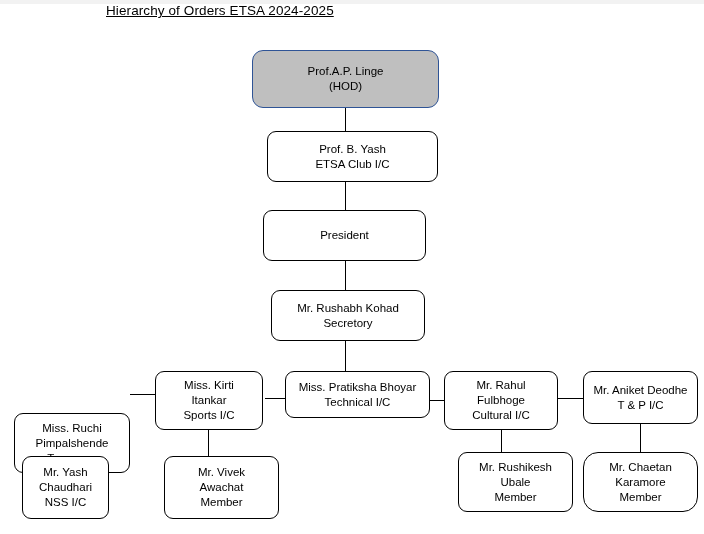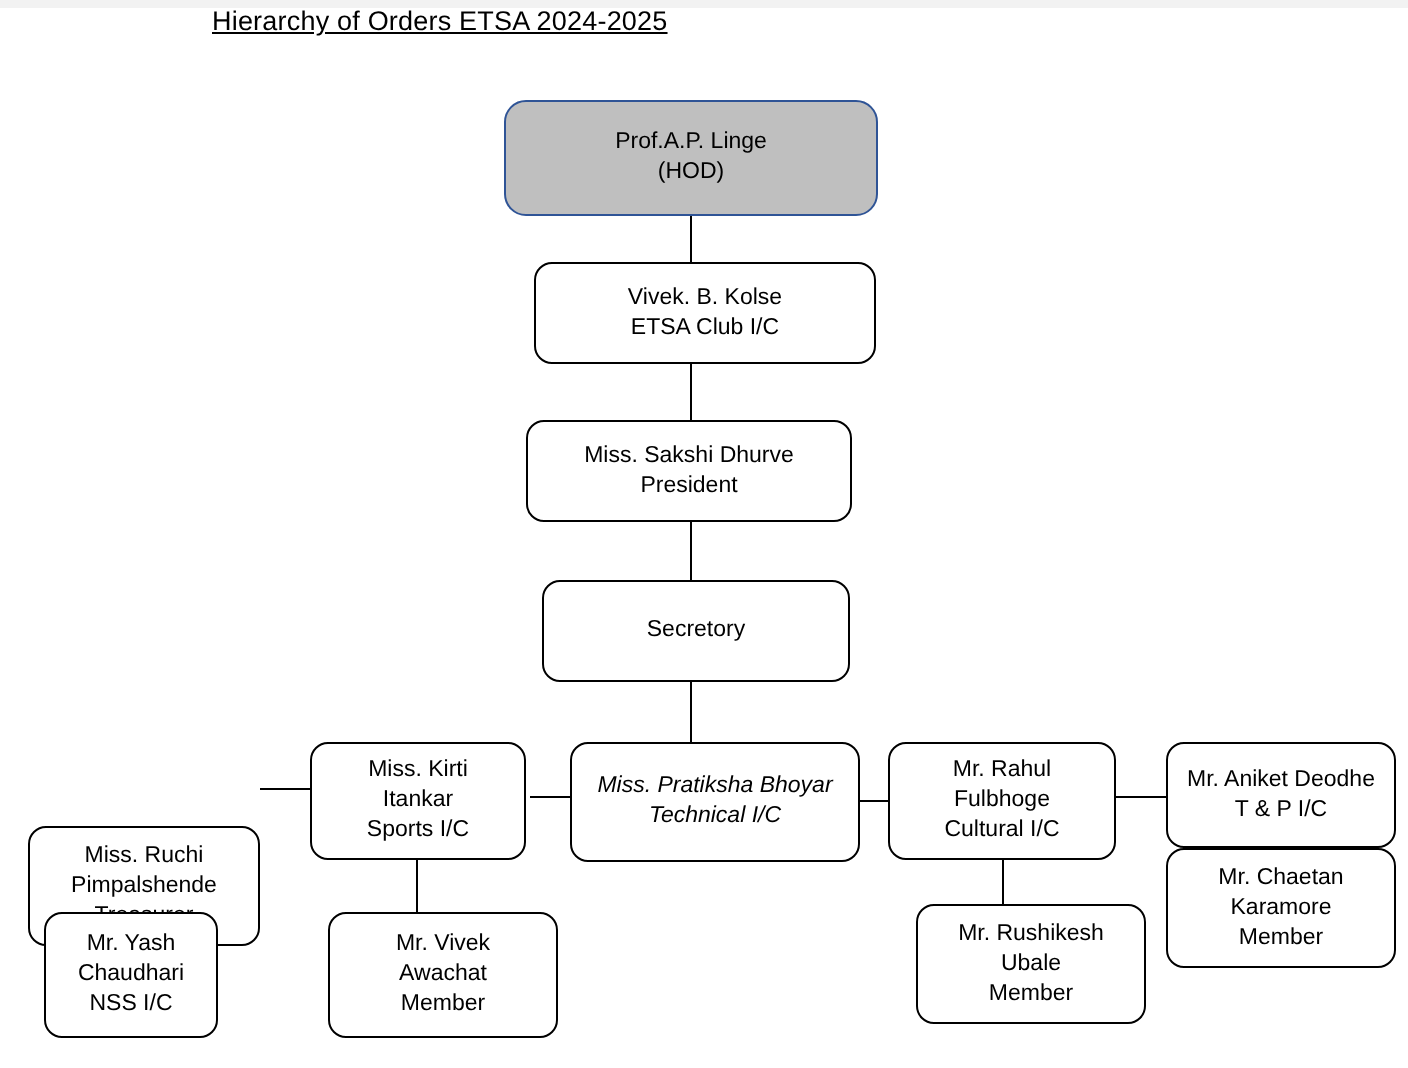--- a/index.html
+++ b/index.html
@@ -105,46 +105,46 @@
 <div class="conn v" style="left:501px; top:430px; height:22px;"></div>
 
 <div class="conn v" style="left:640px; top:424px; height:28px;"></div>
 
 <div class="node hod" style="left:252px; top:50px; width:187px; height:58px;">
   <span class="line1">Prof.A.P. Linge</span>
   <span class="line2">(HOD)</span>
 </div>
 
 <div class="node" style="left:267px; top:131px; width:171px; height:51px;">
-  <span class="line1">Vivek. B. Kolse</span>
+  <span class="line1">Prof. B. Yash</span>
   <span class="line2">ETSA Club I/C</span>
 </div>
 
 <div class="node" style="left:263px; top:210px; width:163px; height:51px;">
-  <span class="line1">Miss. Sakshi Dhurve</span>
   <span class="line2">President</span>
 </div>
 
 <div class="node" style="left:271px; top:290px; width:154px; height:51px;">
+  <span class="line1">Mr. Rushabh Kohad</span>
   <span class="line2">Secretory</span>
 </div>
 
 <div class="node" style="left:14px; top:370px; width:116px; height:60px;margin-top:43px;">
   <span class="line1">Miss. Ruchi</span>
   <span class="line2">Pimpalshende</span>
   <span class="line3">Treasurer</span>
 </div>
 
 <div class="node" style="left:155px; top:371px; width:108px; height:59px;">
   <span class="line1">Miss. Kirti</span>
   <span class="line2">Itankar</span>
   <span class="line3">Sports I/C</span>
 </div>
 
-<div class="node" style="left:285px; top:371px; width:145px; height:60px;font-style:italic;">
+<div class="node" style="left:285px; top:371px; width:145px; height:47px;">
   <span class="line1">Miss. Pratiksha Bhoyar</span>
   <span class="line2">Technical I/C</span>
 </div>
 
 <div class="node" style="left:444px; top:371px; width:114px; height:59px;">
   <span class="line1">Mr. Rahul</span>
   <span class="line2">Fulbhoge</span>
   <span class="line3">Cultural I/C</span>
 </div>
 
@@ -164,17 +164,17 @@
   <span class="line2">Awachat</span>
   <span class="line3">Member</span>
 </div>
 
 <div class="node" style="left:458px; top:452px; width:115px; height:60px;">
   <span class="line1">Mr. Rushikesh</span>
   <span class="line2">Ubale</span>
   <span class="line3">Member</span>
 </div>
 
-<div class="node" style="left:583px; top:424px; width:115px; height:60px;">
+<div class="node" style="left:583px; top:452px; width:115px; height:60px;border-radius:15px;">
   <span class="line1">Mr. Chaetan</span>
   <span class="line2">Karamore</span>
   <span class="line3">Member</span>
 </div>
 
 </body></html>

